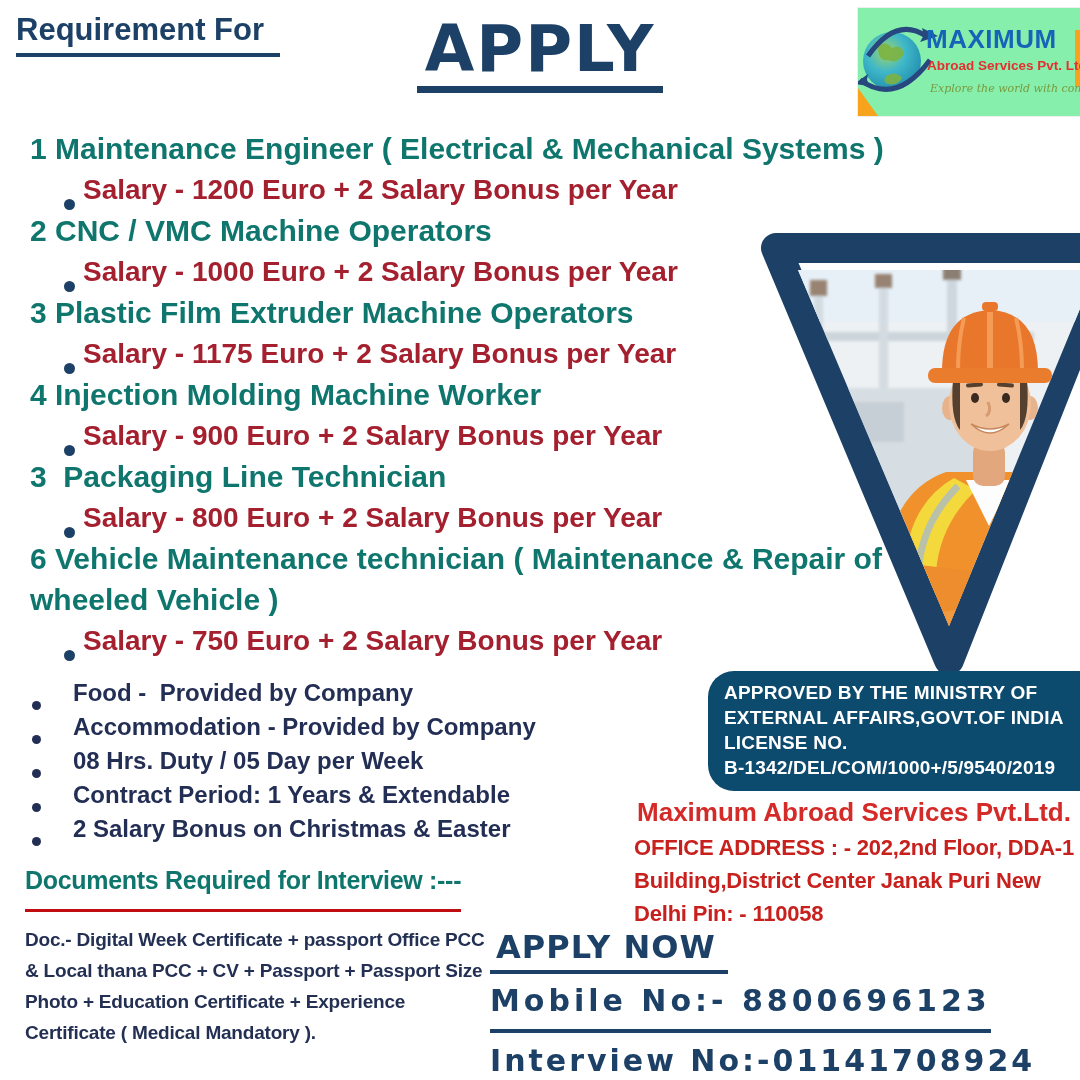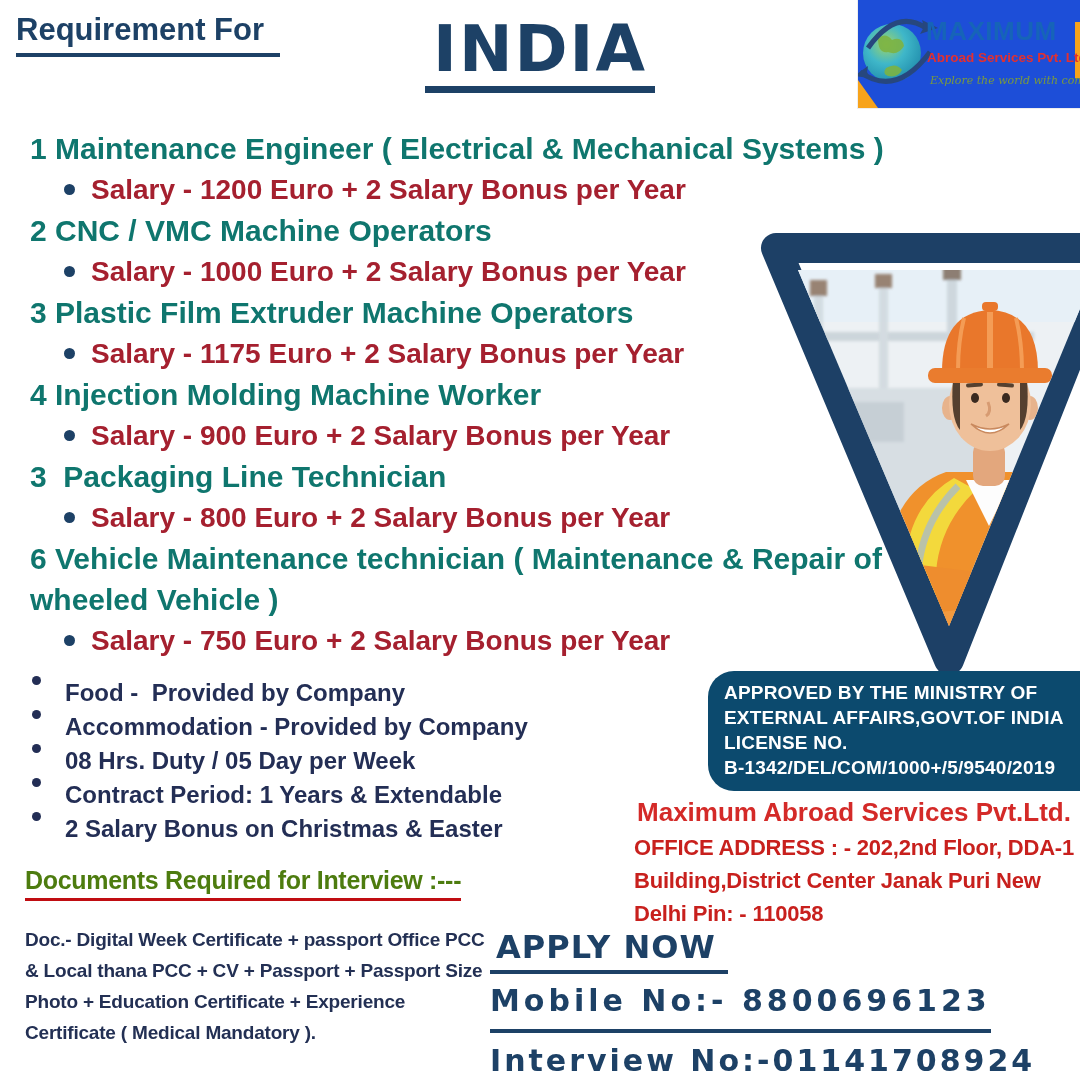--- a/index.html
+++ b/index.html
@@ -15,38 +15,38 @@
     white-space:pre-wrap;
   }
   .country-wrap{position:absolute;left:0;top:16px;width:1080px;text-align:center;}
   .country{
     display:inline-block;font-family:"DejaVu Sans",sans-serif;
     font-size:64px;font-weight:bold;color:#1d4166;letter-spacing:2px;
     border-bottom:7px solid #1d4166;padding:0 8px 3px 8px;line-height:1.05;
   }
   
   .logo-box{
-    position:absolute;left:858px;top:0;width:222px;height:108px;background:#1d4ed8;
+    position:absolute;left:858px;top:8px;width:222px;height:108px;background:#86efac;
     box-shadow:0 0 0 1px #eee;
   }
   
   .jobs{position:absolute;left:30px;top:128px;width:905px;z-index:5;}
   .job-title{
     font-size:30px;font-weight:bold;color:#0f766e;line-height:41px;white-space:pre-wrap;
   }
   .salary-line{
-    display:flex;align-items:center;gap:16px;margin-left:34px;line-height:41px;
+    display:flex;align-items:flex-end;gap:8px;margin-left:34px;line-height:41px;
   }
   .dot{width:11px;height:11px;border-radius:50%;background:#1d4166;flex:0 0 auto;}
   .salary-text{font-size:28px;font-weight:bold;color:#a5202f;white-space:pre-wrap;}
   
   .photo-wrap{position:absolute;left:744px;top:232px;width:346px;height:442px;z-index:1;}
   
   .benefits{position:absolute;left:32px;top:676px;width:640px;z-index:5;}
-  .benefit{display:flex;align-items:flex-start;gap:24px;line-height:34px;}
+  .benefit{display:flex;align-items:flex-end;gap:32px;line-height:34px;}
   .benefit .dot{width:9px;height:9px;background:#232e55;}
   .benefit-text{font-size:24px;font-weight:bold;color:#232e55;white-space:pre-wrap;}
   
   .approval{
     position:absolute;left:708px;top:671px;right:0;z-index:4;
     background:#0c4a6e;border-radius:26px 0 0 26px;
     padding:9px 6px 11px 16px;color:#ffffff;
   }
   .approval div{font-size:19px;font-weight:bold;line-height:25px;letter-spacing:0.2px;white-space:nowrap;}
   
@@ -54,22 +54,22 @@
   .company-name{
     font-size:26px;font-weight:bold;color:#d42a28;text-align:center;white-space:nowrap;line-height:32px;
   }
   .company-addr div{
     font-size:22px;font-weight:bold;color:#c8201d;line-height:33px;white-space:nowrap;letter-spacing:-0.2px;
   }
   .company-addr{margin-top:3px;padding-left:6px;}
   
   .doc-heading{
     position:absolute;left:25px;top:866px;
-    font-size:25px;font-weight:bold;color:#4d7c0f;letter-spacing:-0.3px;
-    border-bottom:3px solid #c00d12;padding-bottom:3px;
+    font-size:25px;font-weight:bold;color:#0f766e;letter-spacing:-0.3px;
+    border-bottom:3px solid #c00d12;padding-bottom:14px;
   }
   .doc-body{position:absolute;left:25px;top:924px;width:560px;}
   .doc-body div{
     font-size:19px;font-weight:bold;color:#233054;line-height:31px;white-space:nowrap;letter-spacing:-0.2px;
   }
   
   .apply{position:absolute;left:490px;top:928px;width:580px;text-align:left;z-index:6;
          font-family:"DejaVu Sans",sans-serif;}
   .apply-heading{
     display:inline-block;font-size:32px;font-weight:bold;color:#1d4166;letter-spacing:1px;
@@ -82,21 +82,21 @@
   .apply-landline{letter-spacing:3px;margin-top:10px;}
 </style>
 </head>
 <body>
 
 <div class="canvas">
 
   <div class="req-heading">Requirement For</div>
 
   <div class="country-wrap">
-    <span class="country">INDIA</span>
+    <span class="country">APPLY</span>
   </div>
 
   <div class="logo-box">
     <svg width="222" height="108" viewBox="0 0 222 108">
       <defs>
         <radialGradient id="globeG" cx="40%" cy="35%" r="75%">
           <stop offset="0%" stop-color="#9fd468"></stop>
           <stop offset="45%" stop-color="#3fb7c9"></stop>
           <stop offset="100%" stop-color="#1c86a8"></stop>
         </radialGradient>

